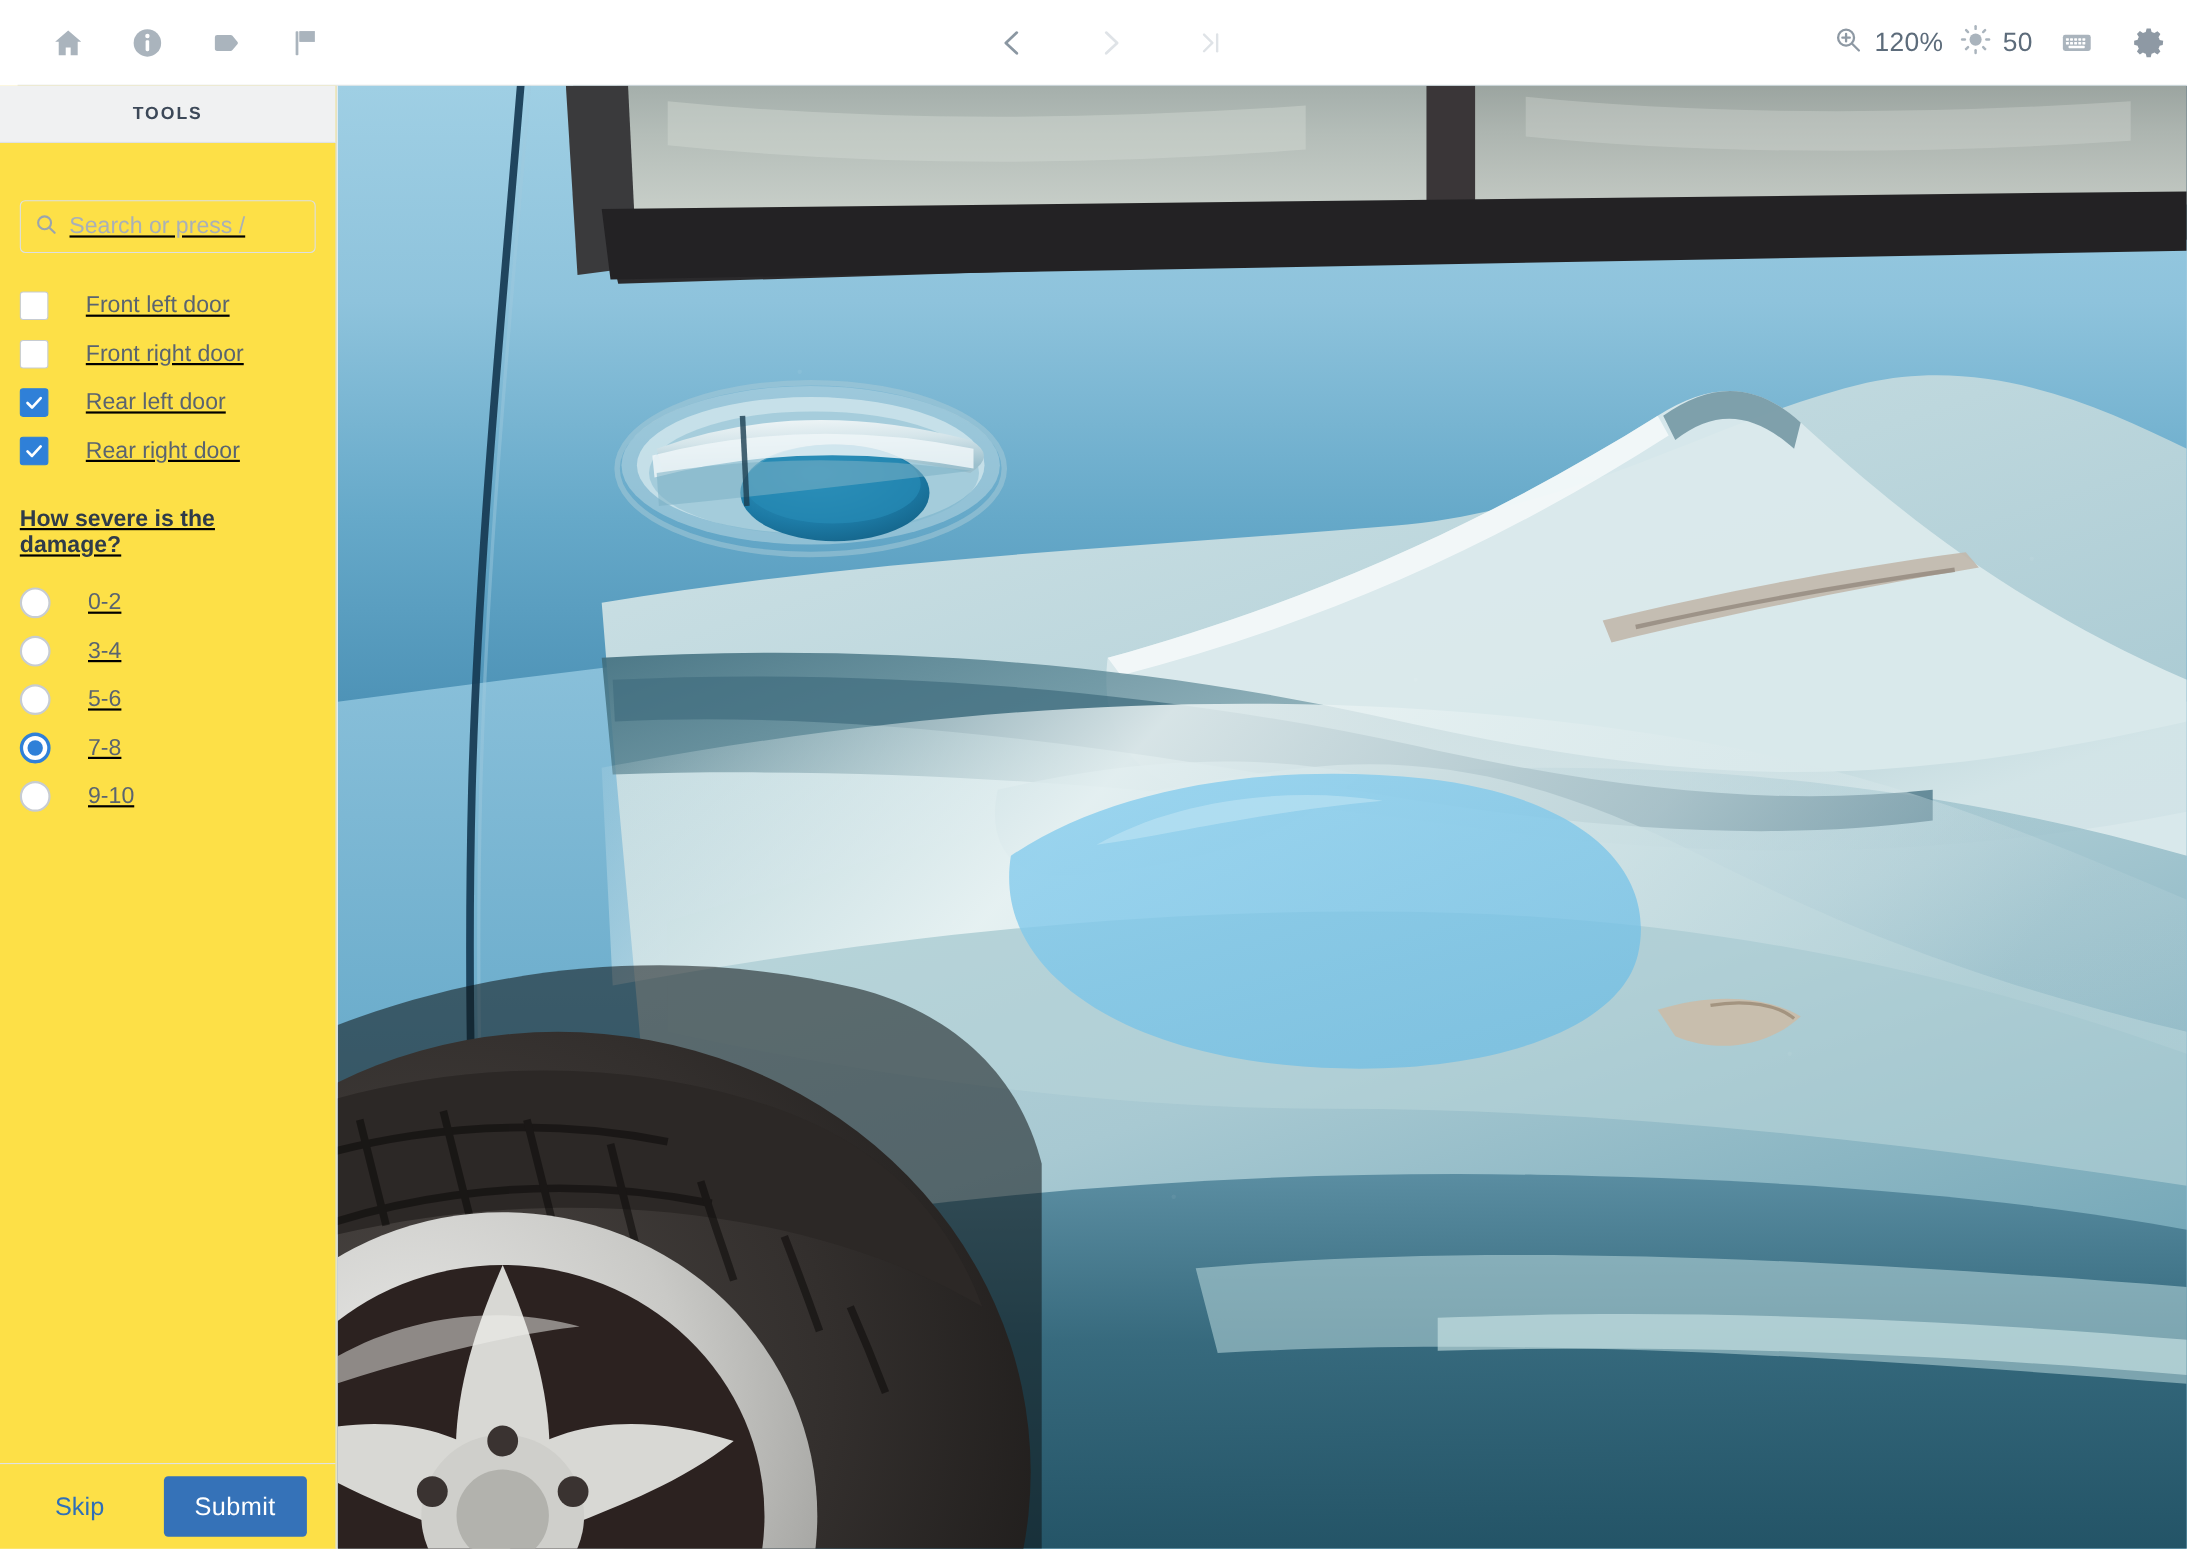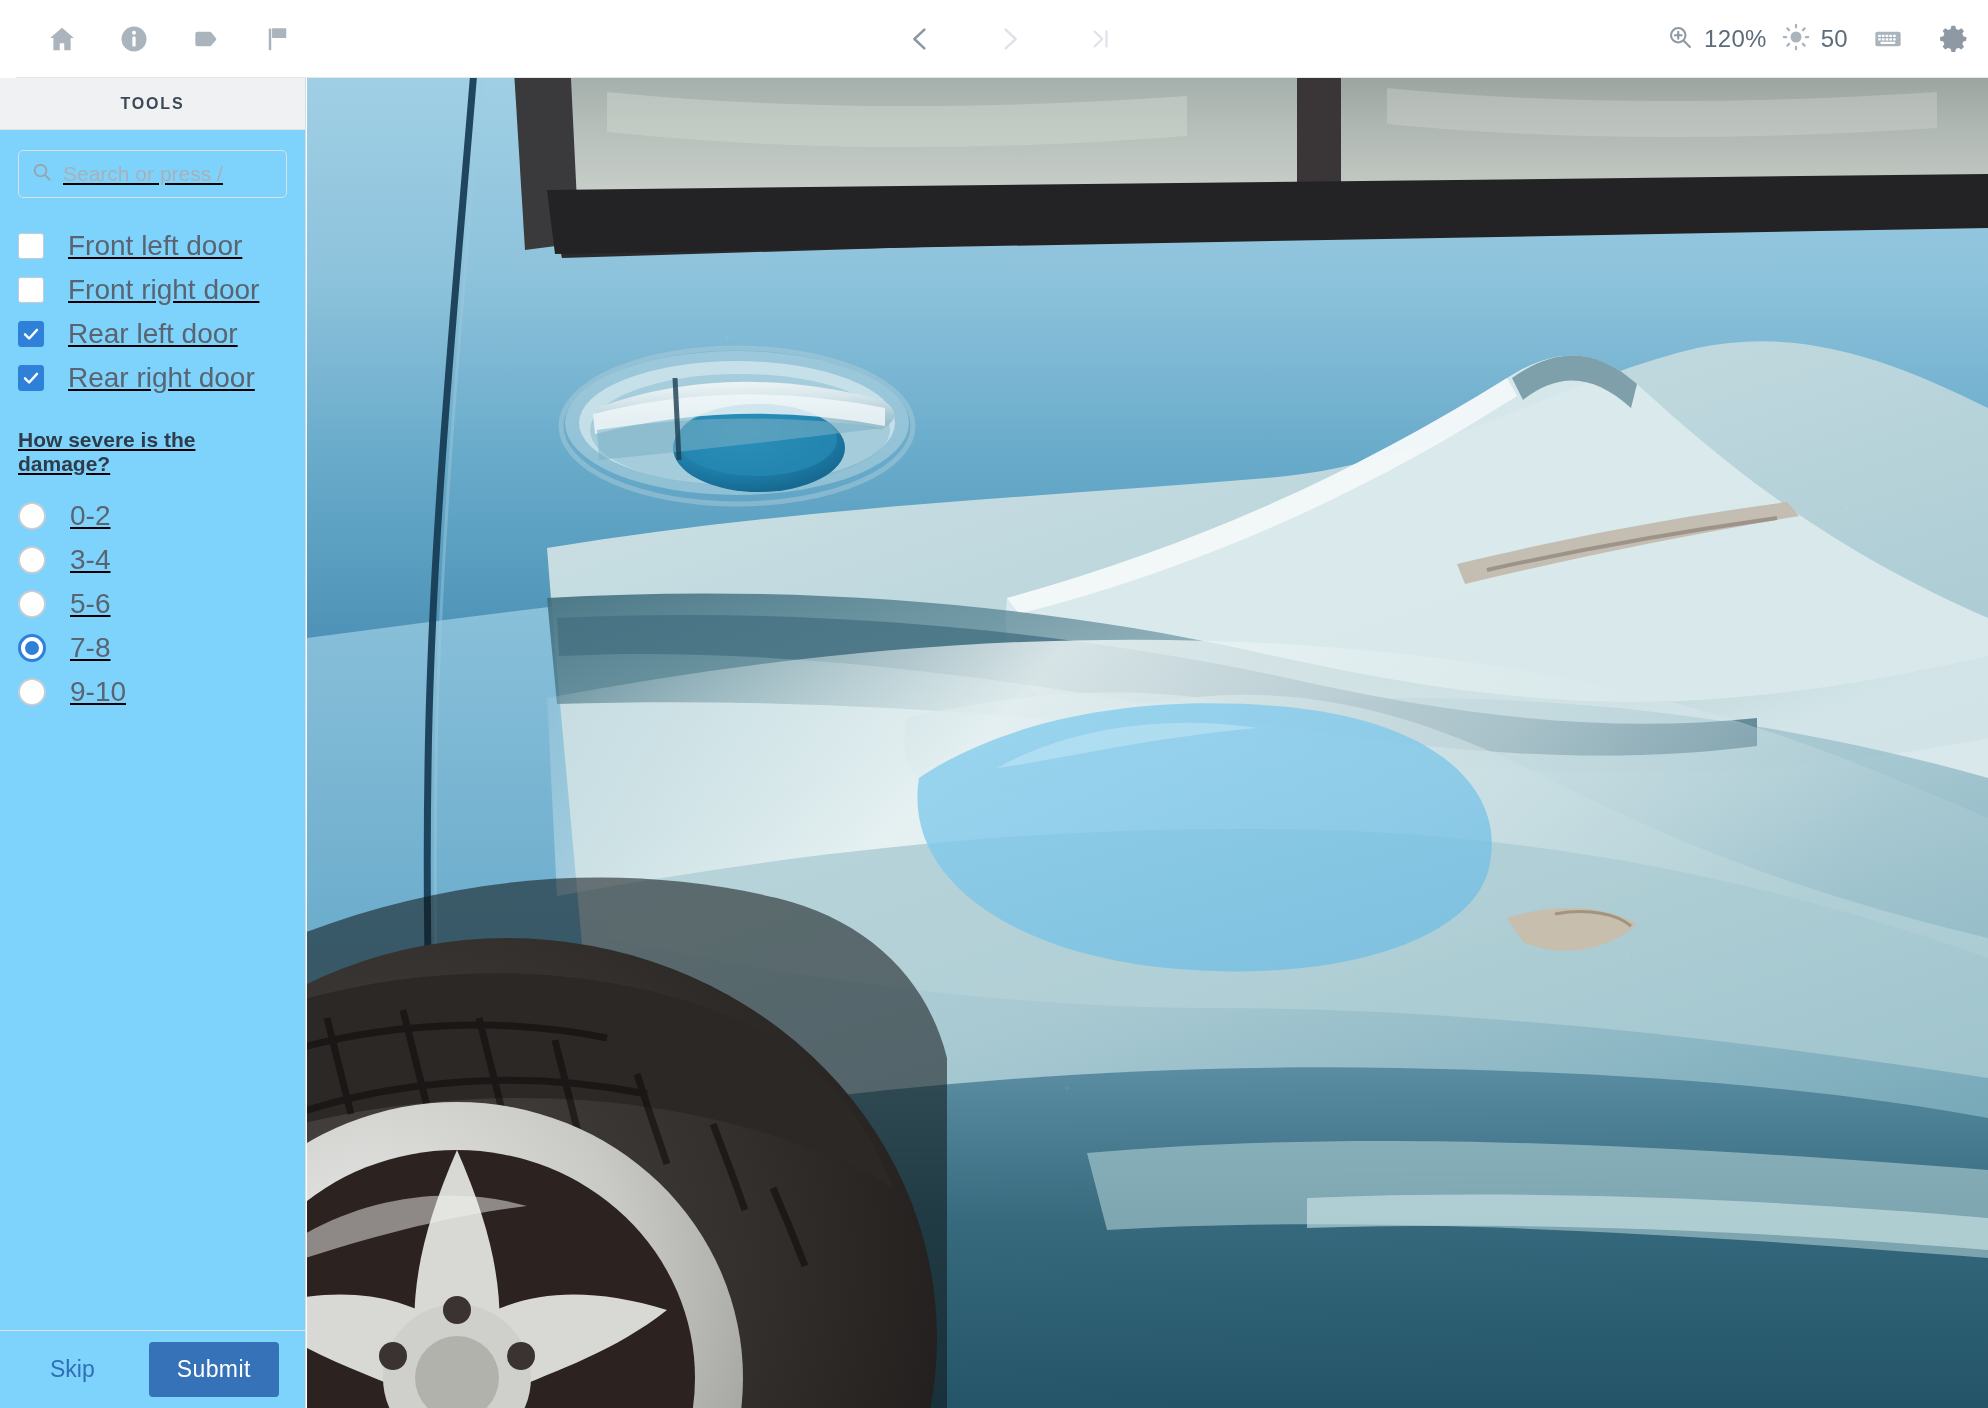--- a/index.html
+++ b/index.html
@@ -41,23 +41,23 @@
   }
   .tb-group { display: flex; align-items: center; gap: 10px; cursor: pointer; }
   .tb-value {
     font-size: 24px; color: #5d6c7b; letter-spacing: 0.3px;
   }
 
   
   .sidebar {
     position: absolute; top: 78px; left: 0;
     width: 306px; height: 1330px;
-    background: #7dd3fc;
+    background: #fde047;
     border-right: 1px solid #d8dde1;
-    display: flex; flex-direction: column;
+    display: flex; flex-direction: column; gap: 32px;
   }
   .sidebar-header {
     height: 52px; background: #f0f1f2;
     border-bottom: 1px solid #dfe2e5;
     display: flex; align-items: center; justify-content: center;
   }
   .sidebar-header span {
     font-size: 16px; font-weight: bold; letter-spacing: 1.8px;
     color: #3c4858;
   }
@@ -85,21 +85,21 @@
     font-size: 21px; font-weight: bold; color: #2f3b49;
     margin: 0 0 18px 0;
   }
   .q-block { margin-bottom: 28px; }
 
   .opt-row {
     display: flex; align-items: center;
     height: 44px; cursor: pointer;
   }
   .opt-label {
-    font-size: 28px; color: #5a6470; margin-left: 24px;
+    font-size: 21px; color: #5a6470; margin-left: 34px;
   }
 
   
   .cb {
     width: 26px; height: 26px; flex: none;
     border: 1.5px solid #c7ccd2; border-radius: 3px;
     background: #fff;
     display: flex; align-items: center; justify-content: center;
   }
   .cb.checked { background: #2f80d8; border-color: #2f80d8; }

